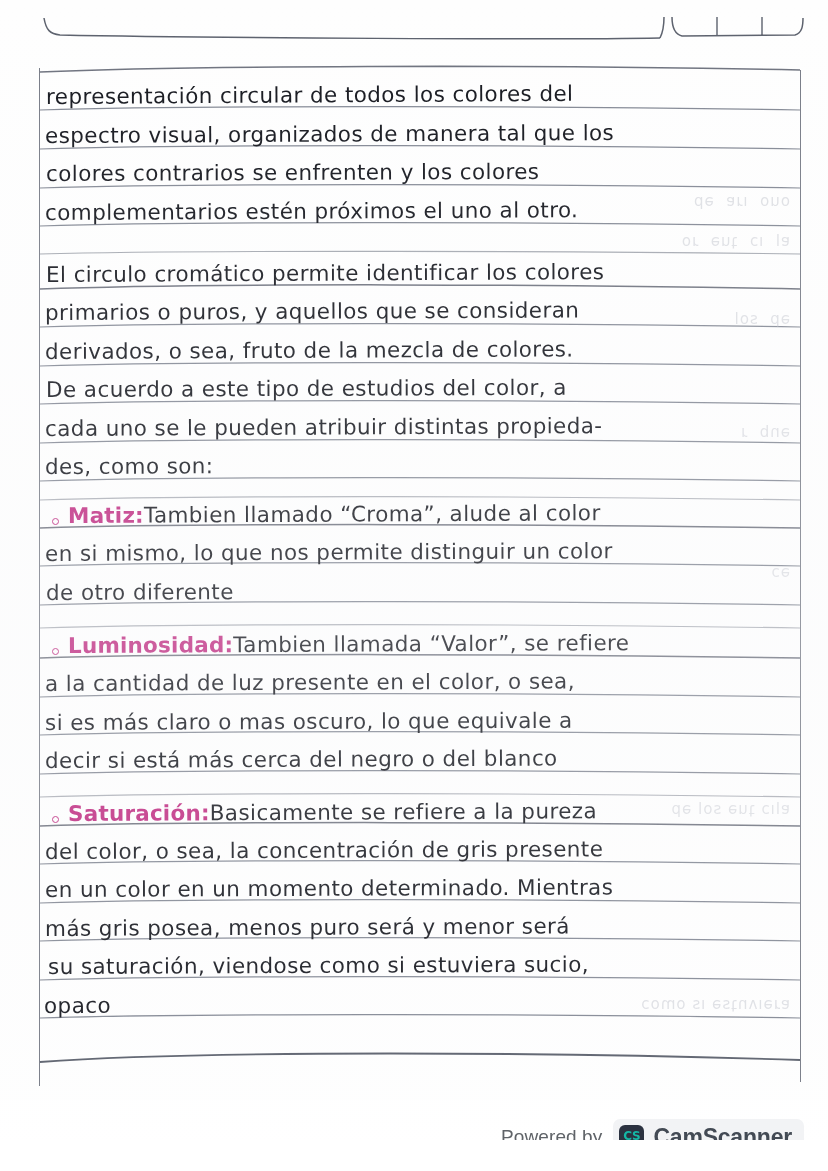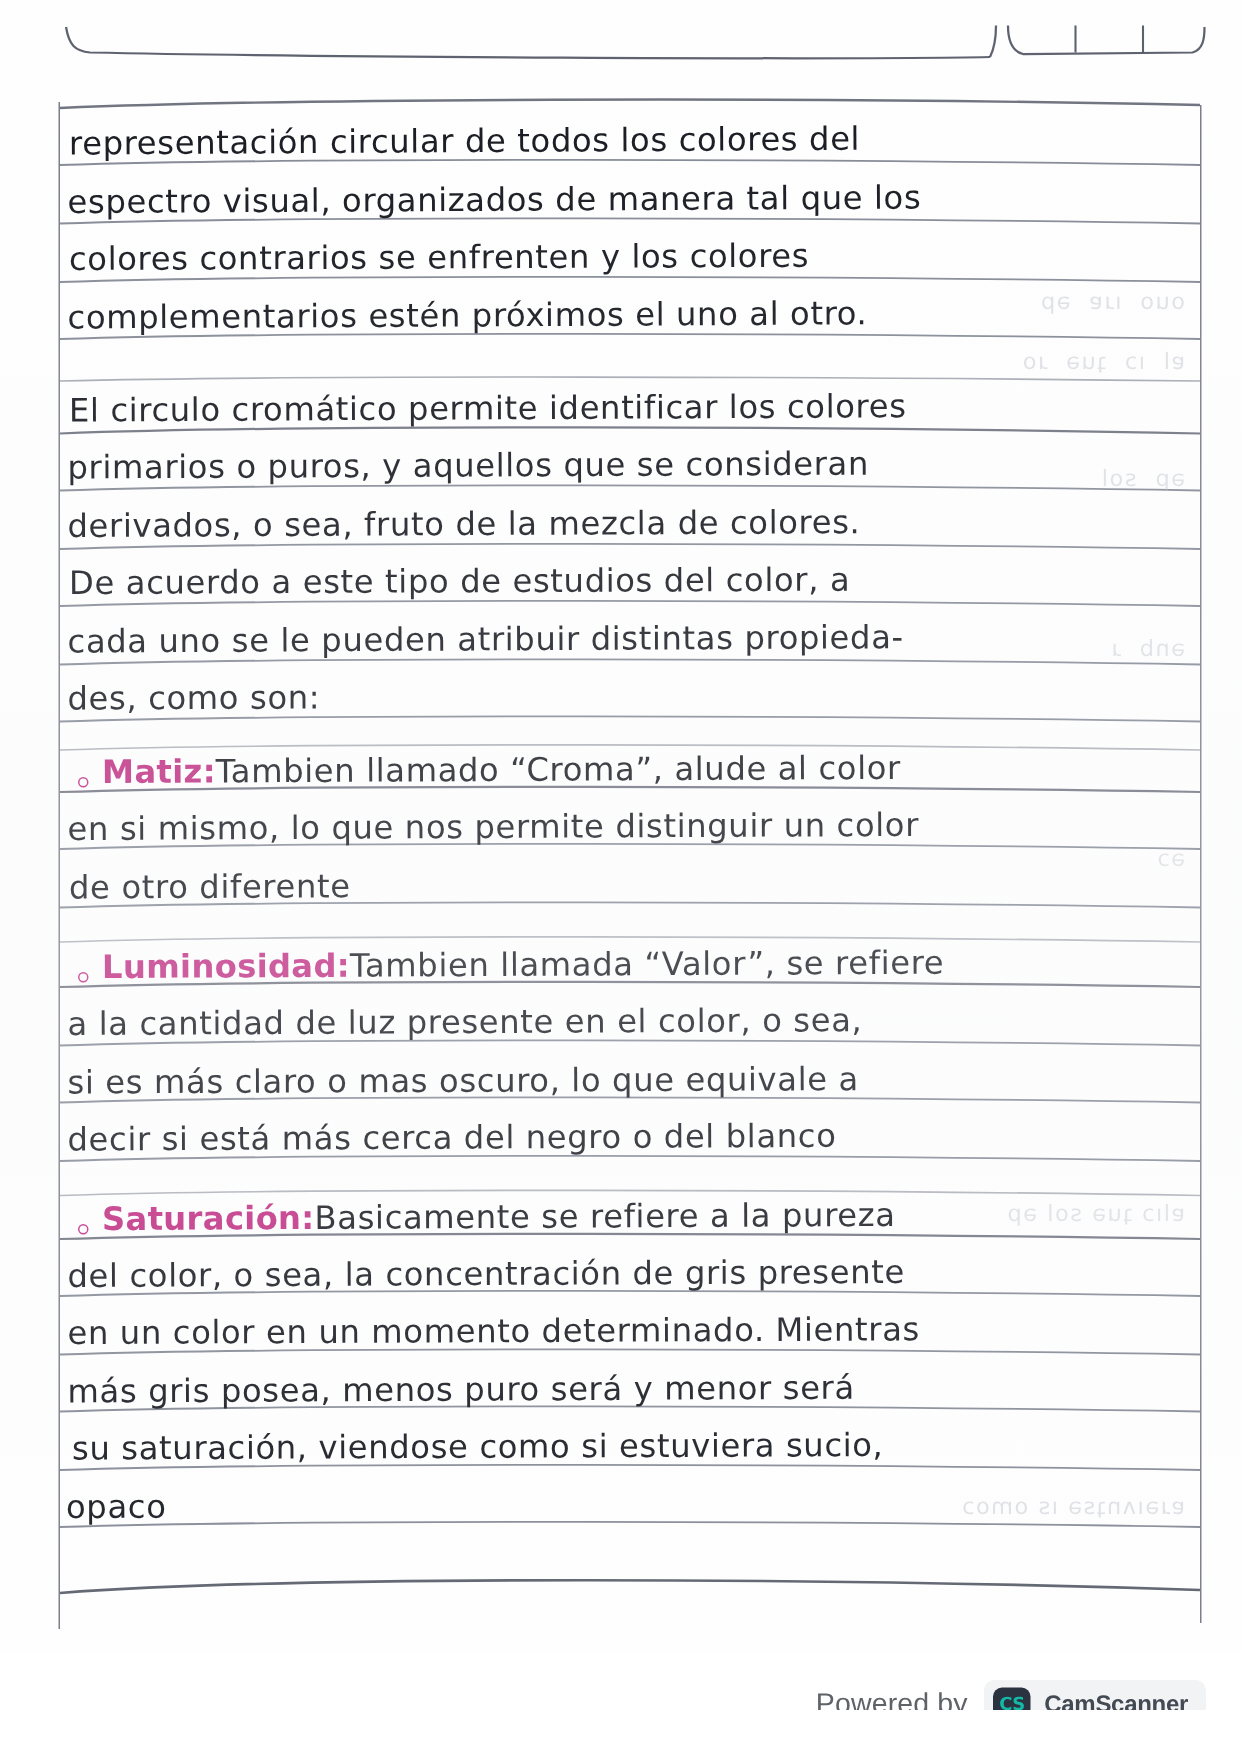--- a/index.html
+++ b/index.html
@@ -146,21 +146,21 @@
   }
   .cs-logo .cs-bar {
     position: absolute;
     left: 0; bottom: 0;
     width: 100%; height: 5px;
     background: #2fd2a4;
     z-index: 1;
   }
   .cs-word {
     font-family: "Liberation Sans", sans-serif;
-    font-size: 16px;
+    font-size: 23px;
     font-weight: 600;
     color: #434a54;
     letter-spacing: -.2px;
   }
 
   
   .scan-tint {
     position: absolute;
     left: 0; top: 0;
     width: 828px; height: 1171px;

